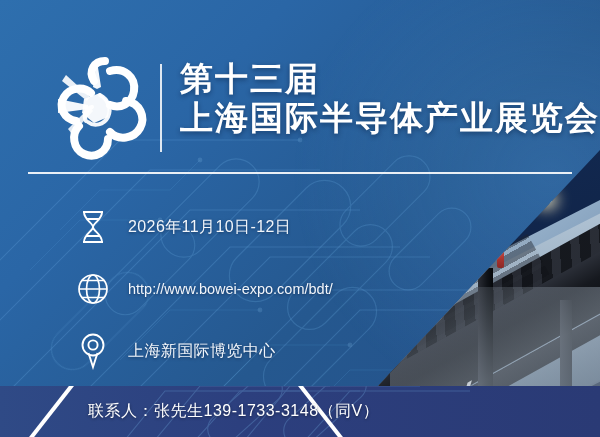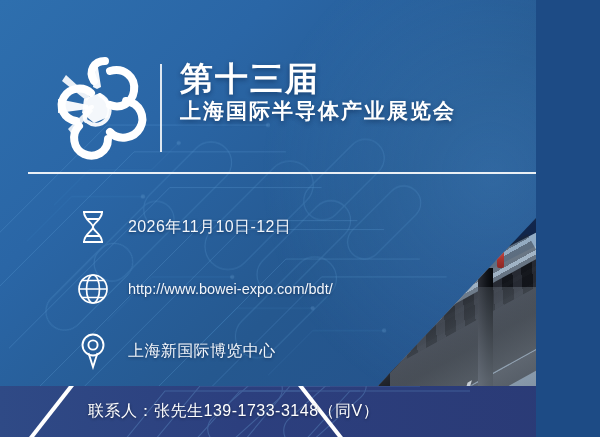--- a/index.html
+++ b/index.html
@@ -1,18 +1,18 @@
 <!DOCTYPE html>
 <html><head>
 <meta charset="utf-8">
 <style>
   html,body{margin:0;padding:0;background:#1d4b85;}
   *{box-sizing:border-box;}
   #poster{
-    position:relative;width:536px;height:437px;overflow:hidden;
+    position:relative;width:600px;height:437px;overflow:hidden;
     font-family:"Liberation Sans","DejaVu Sans",sans-serif;
     background:linear-gradient(135deg,#2e6fae 0%,#2a66a6 28%,#25588f 60%,#24508a 100%);
   }
 
   
   .bg-circuit{position:absolute;inset:0;opacity:.55;}
   .bg-photo-glow{
     position:absolute;right:0;top:0;width:55%;height:100%;
     background:radial-gradient(ellipse at 85% 40%,rgba(80,150,210,.28),rgba(0,0,0,0) 65%);
   }
@@ -96,21 +96,21 @@
     position:absolute;left:160px;top:64px;width:2px;height:88px;
     background:rgba(255,255,255,.85);
   }
   .title{
     position:absolute;left:180px;top:60px;color:#fff;
     font-family:"Liberation Sans","DejaVu Sans",sans-serif;
     font-weight:700;line-height:1.18;letter-spacing:2px;
     text-shadow:0 2px 5px rgba(0,20,50,.45);
   }
   .title .l1{font-size:33px;display:block;}
-  .title .l2{font-size:21px;display:block;}
+  .title .l2{font-size:33px;display:block;}
 
   .hr{
     position:absolute;left:28px;top:172px;width:544px;height:2px;
     background:rgba(255,255,255,.9);
   }
 
   
   .info{position:absolute;left:72px;top:196px;width:330px;}
   .row{display:flex;align-items:center;height:62px;}
   .row .ico{width:42px;height:42px;flex:0 0 42px;display:flex;align-items:center;justify-content:center;}

